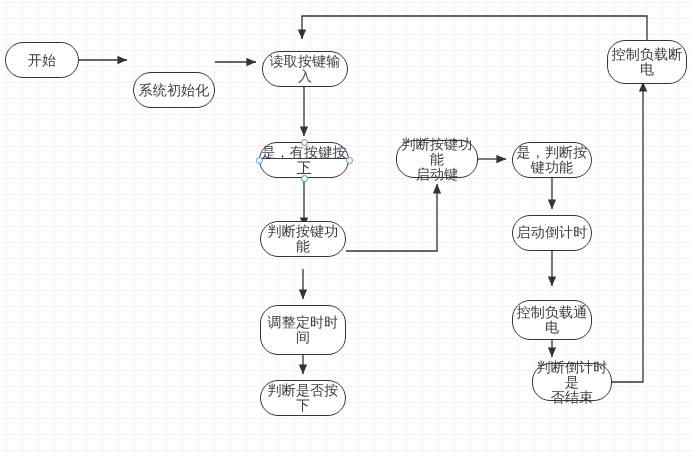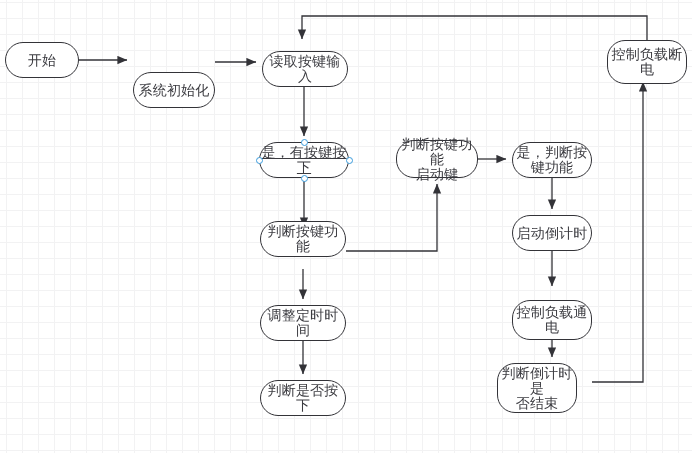--- a/index.html
+++ b/index.html
@@ -95,28 +95,28 @@
         <polyline points="647,58 647,16 302,16 302,39" fill="none" stroke="#333338" stroke-width="1.3" stroke-linejoin="miter" marker-end="url(#arrow)"></polyline>
       </g>
   </svg>
 
   <div id="nodes">
       <div class="node" style="left: 5px; top: 42px; width: 74px; height: 36px; border-radius: 18px;">开始</div>
       <div class="node" style="left: 133px; top: 57px; width: 82px; height: 36px; border-radius: 18px; margin-top: 15px;">系统初始化</div>
       <div class="node" style="left: 262px; top: 51px; width: 86px; height: 36px; border-radius: 18px; text-align: center;">读取按键输入</div>
       <div class="node selected" style="left: 259px; top: 142px; width: 90px; height: 36px; border-radius: 18px;">是，有按键按下</div>
       <div class="node" style="left: 260px; top: 221px; width: 86px; height: 36px; border-radius: 18px;">判断按键功能</div>
-      <div class="node" style="left: 260px; top: 305px; width: 86px; height: 36px; border-radius: 18px;">调整定时时间</div>
+      <div class="node" style="left: 260px; top: 305px; width: 86px; height: 50px; border-radius: 18px;">调整定时时间</div>
       <div class="node" style="left: 260px; top: 380px; width: 86px; height: 36px; border-radius: 18px;">判断是否按下</div>
       <div class="node" style="left: 396px; top: 140px; width: 82px; height: 38px; border-radius: 18px;">判断按键功能
 启动键</div>
       <div class="node" style="left: 512px; top: 142px; width: 80px; height: 36px; border-radius: 18px;">是，判断按键功能</div>
-      <div class="node" style="left: 512px; top: 215px; width: 80px; height: 36px; border-radius: 18px;">启动倒计时</div>
+      <div class="node" style="left: 512px; top: 215px; width: 80px; height: 36px; border-radius: 18px; font-family: Liberation Mono, monospace;">启动倒计时</div>
       <div class="node" style="left: 512px; top: 300px; width: 80px; height: 40px; border-radius: 18px; font-family: Liberation Serif, serif;">控制负载通电</div>
-      <div class="node" style="left: 497px; top: 363px; width: 80px; height: 50px; border-radius: 18px;">判断倒计时是
+      <div class="node" style="left: 532px; top: 363px; width: 80px; height: 38px; border-radius: 18px;">判断倒计时是
 否结束</div>
       <div class="node" style="left: 607px; top: 40px; width: 80px; height: 44px; border-radius: 18px;">控制负载断电</div>
     </div>
   <div id="anchors">
       <div class="anchor" style="left: 304px; top: 142px; border-color: rgb(58, 155, 220);"></div>
       <div class="anchor" style="left: 349px; top: 160px; border-color: rgb(58, 155, 220);"></div>
       <div class="anchor" style="left: 304px; top: 178px; border-color: rgb(58, 155, 220);"></div>
       <div class="anchor" style="left: 259px; top: 160px; border-color: rgb(58, 155, 220);"></div>
     </div>
 

